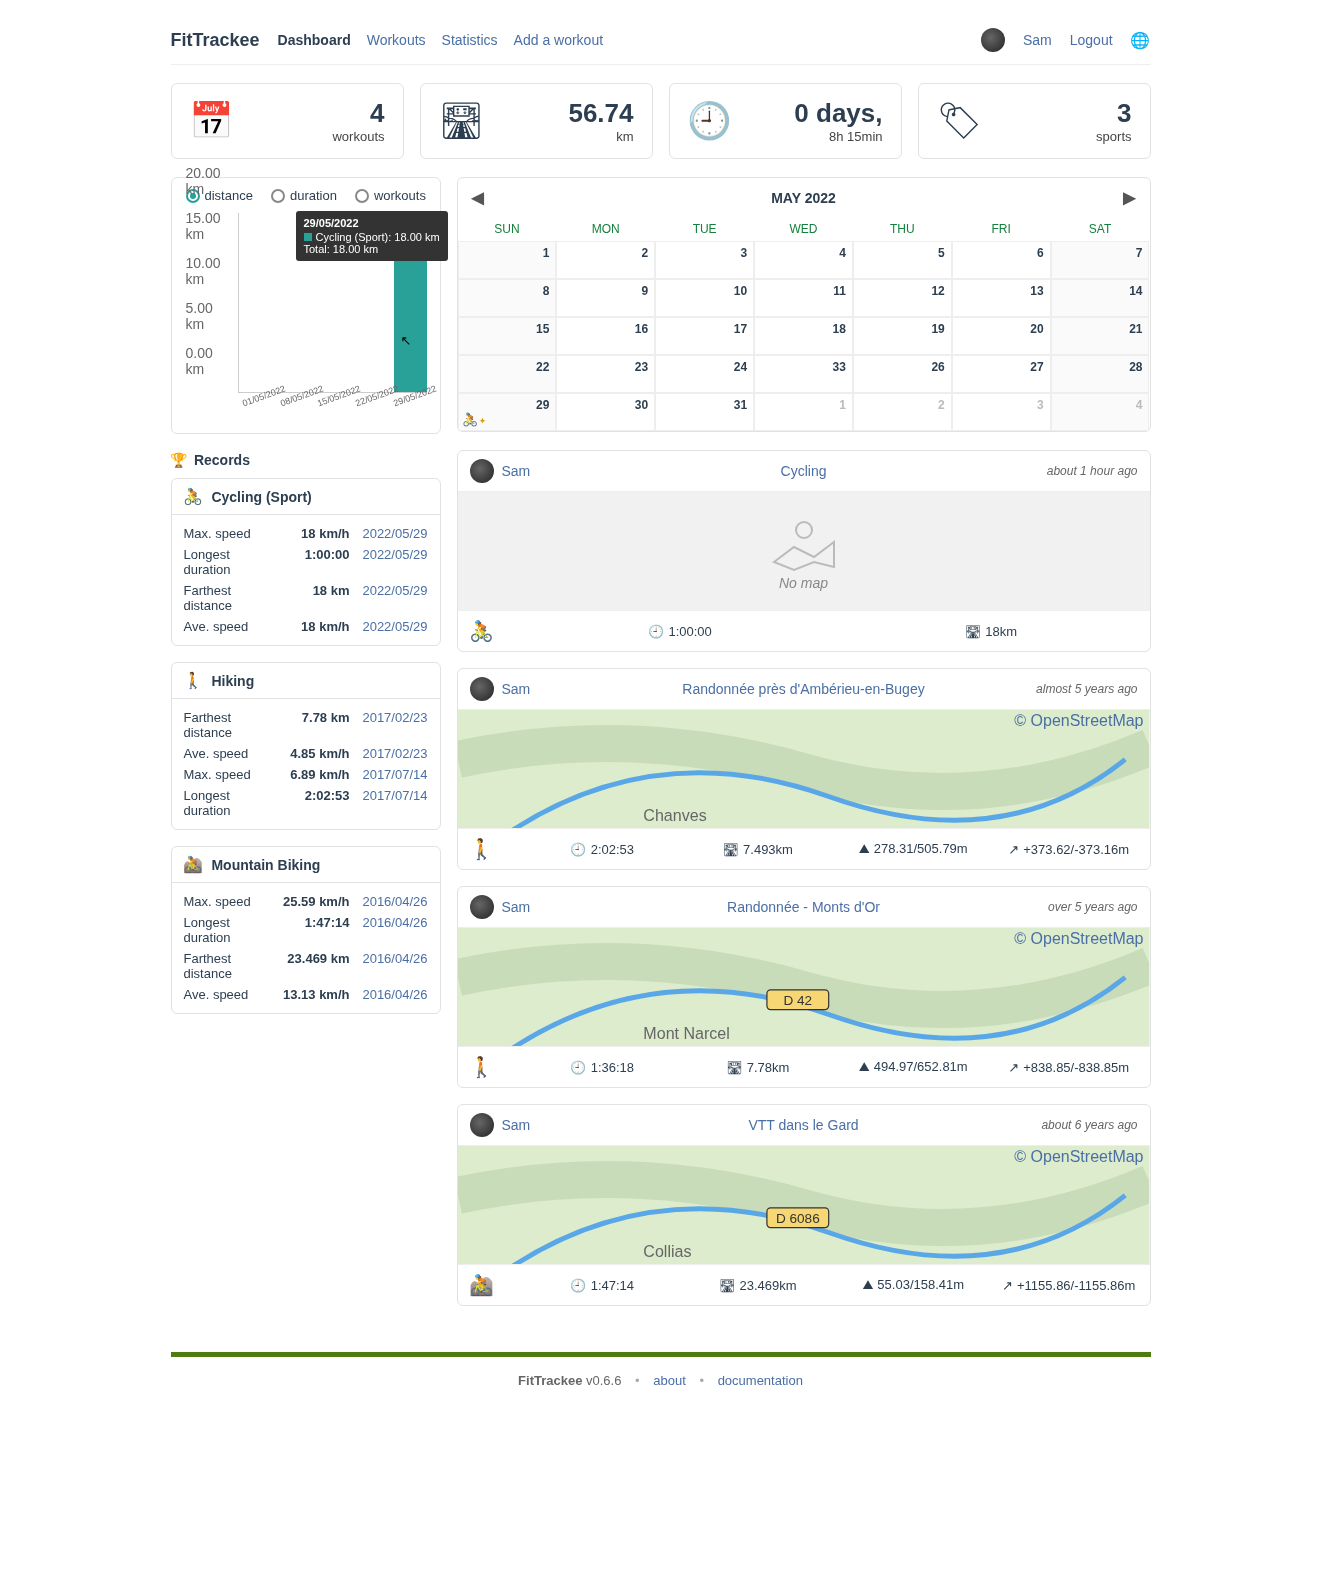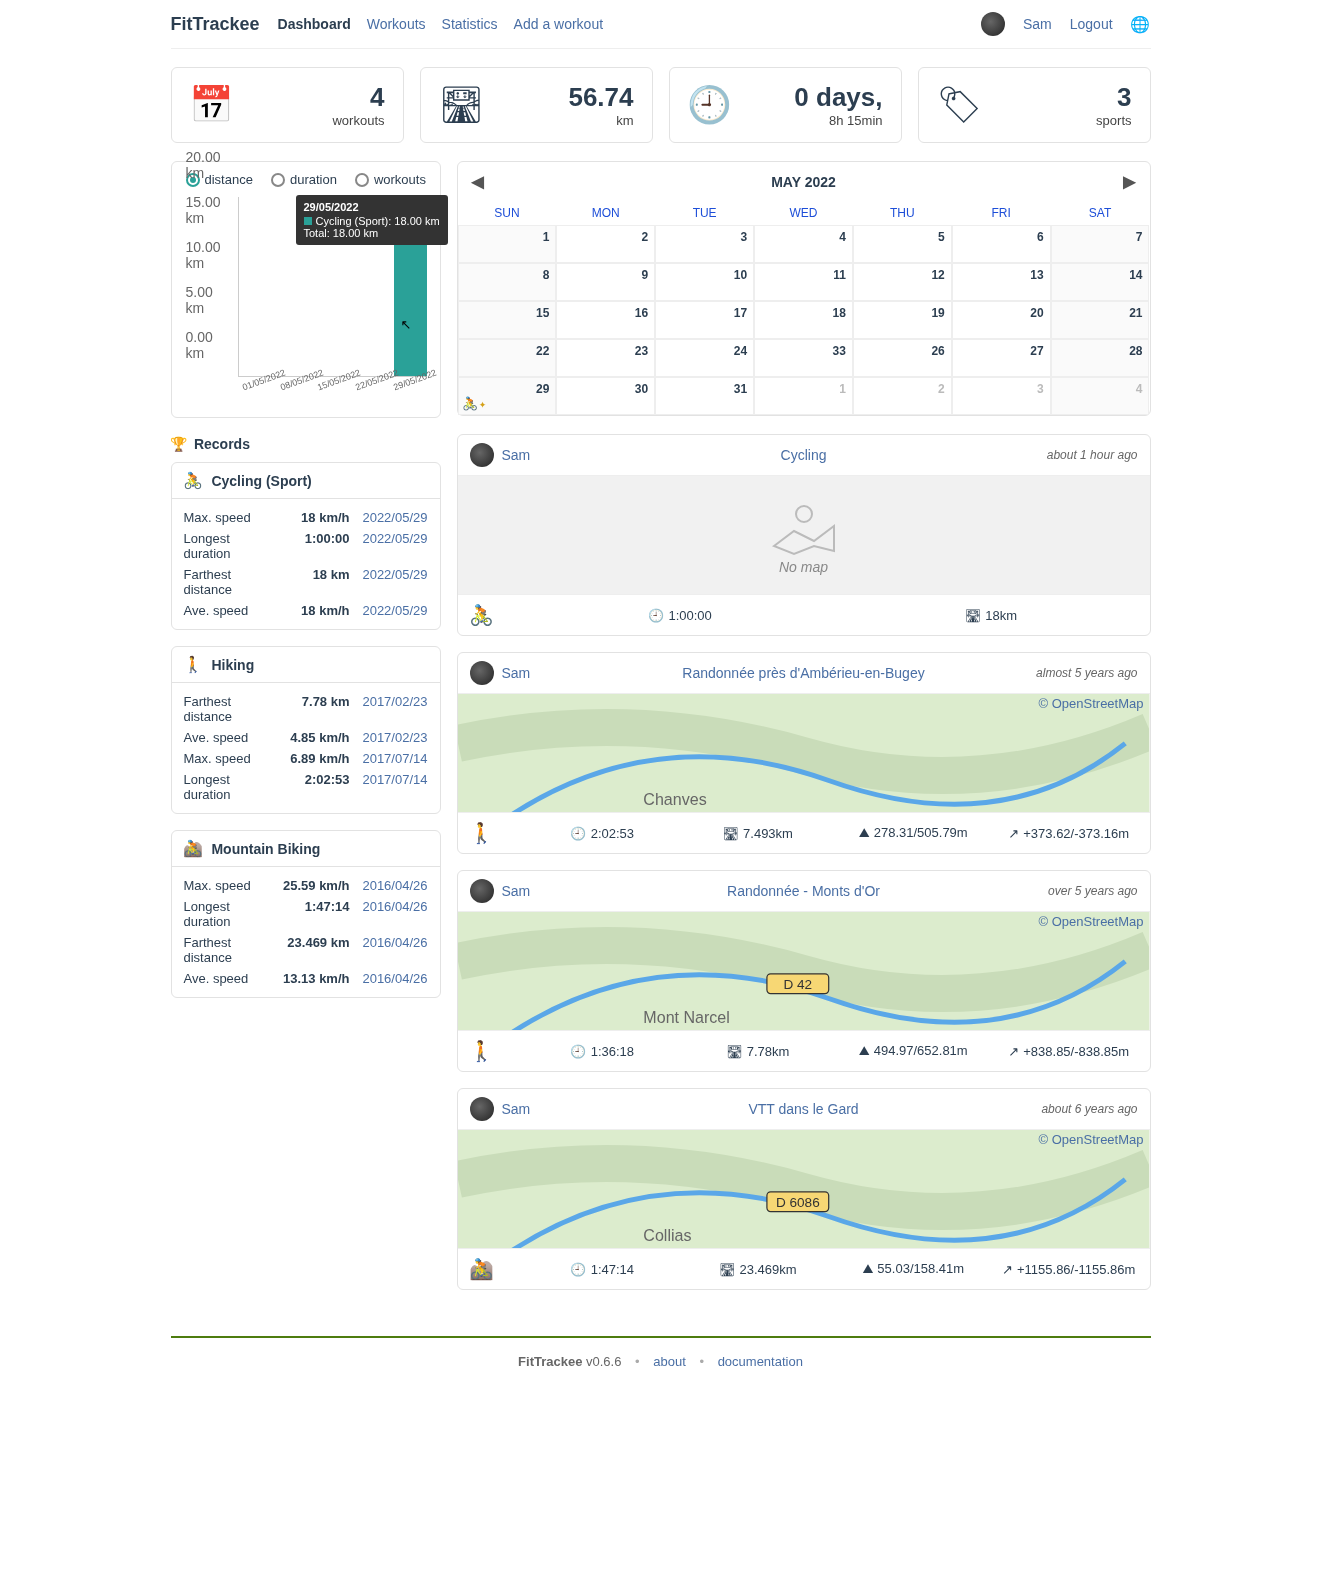--- a/index.html
+++ b/index.html
@@ -1,17 +1,17 @@
 <!DOCTYPE html>
 <html><head>
 <meta charset="utf-8">
 <style>
   * { box-sizing: border-box; margin: 0; padding: 0; }
   body { font-family: -apple-system, BlinkMacSystemFont, "Segoe UI", Helvetica, Arial, sans-serif; background: #fff; color: #2c3e50; font-size: 14px; }
-  .wrap { width: 1000px; margin: 0 auto; padding: 0 10px; }
+  .wrap { width: 1000px; margin: 0 auto; padding: 16px 10px; }
   header { display: flex; justify-content: space-between; align-items: center; padding: 12px 0; border-bottom: 1px solid #eee; }
   .nav-left, .nav-right { display: flex; align-items: center; gap: 18px; }
   .brand { font-weight: 700; font-size: 18px; }
   .nav-link { color: #4a6fa5; cursor: pointer; }
   .nav-link.active { color: #2c3e50; font-weight: 600; }
   .avatar { width: 24px; height: 24px; border-radius: 50%; background: radial-gradient(circle at 40% 40%, #666, #222); display: inline-block; }
 
   .stats-row { display: flex; gap: 16px; margin: 18px 0; }
   .stat-card { flex: 1; border: 1px solid #e2e2e2; border-radius: 6px; padding: 14px 18px; display: flex; align-items: center; justify-content: space-between; }
   .stat-icon { font-size: 36px; color: #2c3e50; }
@@ -55,44 +55,44 @@
   .rec-row .rl { flex: 1; }
   .rec-row .rd { color: #4a6fa5; flex: 0 0 78px; text-align: right; }
   .sport-ico { font-size: 16px; }
   .sport-cycling { color: #2aa198; }
   .sport-hiking { color: #b84b4b; }
   .sport-mtb { color: #d4a017; }
 
   .cal-head { display: flex; align-items: center; justify-content: space-between; padding: 10px 14px; font-weight: 700; }
   .cal-nav { cursor: pointer; font-size: 16px; color: #555; }
   .cal-grid { display: grid; grid-template-columns: repeat(7, 1fr); }
-  .cal-dow { text-align: center; font-size: 12px; color: #1d4ed8; padding: 5px 0; }
+  .cal-dow { text-align: center; font-size: 12px; color: #15803d; padding: 5px 0; }
   .cal-cell { border: 1px solid #eee; height: 38px; position: relative; font-size: 12px; }
   .cal-cell .num { position: absolute; top: 4px; right: 6px; font-weight: 600; color: #2c3e50; }
   .cal-cell.other .num { color: #bbb; }
   .cal-cell.we { background: #fafafa; }
   .cal-cell .cicon { position: absolute; left: 4px; bottom: 3px; font-size: 13px; }
 
   .section-title { font-weight: 700; margin: 8px 0 8px; }
   .workout-card { border: 1px solid #e2e2e2; border-radius: 6px; margin-bottom: 16px; overflow: hidden; }
   .wc-head { display: flex; align-items: center; padding: 8px 12px; gap: 8px; position: relative; }
   .wc-user { color: #4a6fa5; font-weight: 500; }
   .wc-title { position: absolute; left: 50%; transform: translateX(-50%); color: #4a6fa5; font-weight: 500; }
   .wc-time { margin-left: auto; font-style: italic; color: #666; font-size: 12px; }
   .wc-map { height: 120px; background: #eef3e8; position: relative; overflow: hidden; border-top: 1px solid #eee; border-bottom: 1px solid #eee; }
   .wc-map.nomap { background: #f1f1f1; display: flex; align-items: center; justify-content: center; color: #888; font-style: italic; }
-  .osm-credit { position: absolute; top: 2px; right: 6px; font-size: 13px; color: #4a6fa5; }
+  .osm-credit { position: absolute; top: 2px; right: 6px; font-size: 16px; color: #4a6fa5; }
   .wc-stats { display: flex; align-items: center; padding: 8px 12px; gap: 18px; font-size: 13px; }
   .wc-stats .sp { flex: 0 0 46px; font-size: 20px; }
   .wc-stats .stat { flex: 1; text-align: center; }
   .wc-stats .ico { margin-right: 4px; }
 
   .map-svg { position: absolute; inset: 0; }
 
-  footer { border-top: 2px solid #4d7c0f; margin-top: 30px; padding: 16px 0; text-align: center; font-size: 13px; color: #666; }
+  footer { border-top: 5px solid #4d7c0f; margin-top: 30px; padding: 16px 0; text-align: center; font-size: 13px; color: #666; }
   footer .dot { margin: 0 10px; color: #aaa; }
   footer a { color: #4a6fa5; }
 </style>
 </head>
 <body>
 
 <div class="wrap">
   <header>
     <div class="nav-left">
       <span class="brand">FitTrackee</span>

